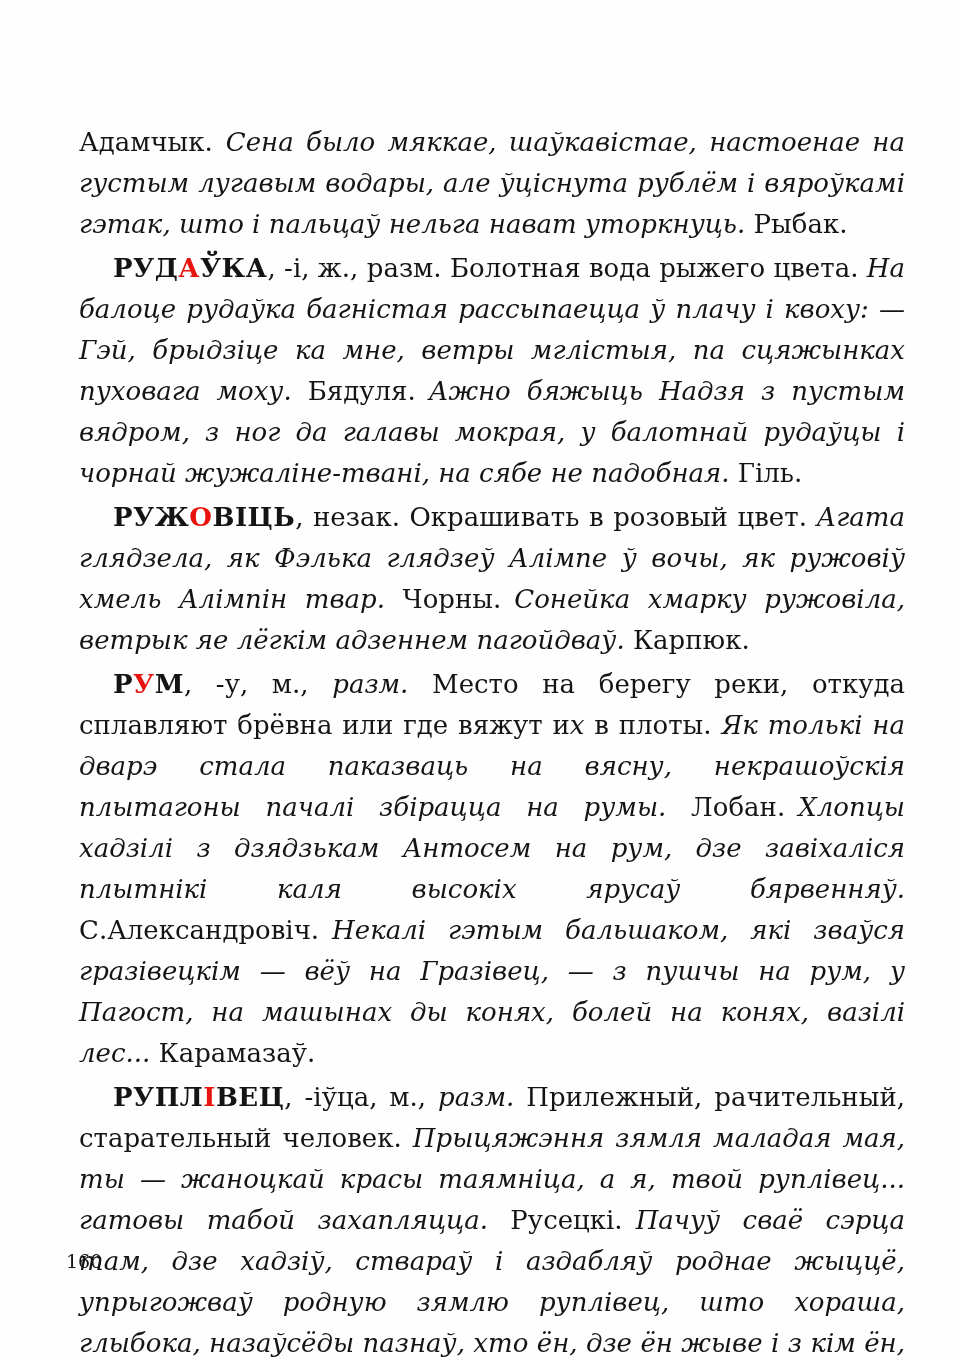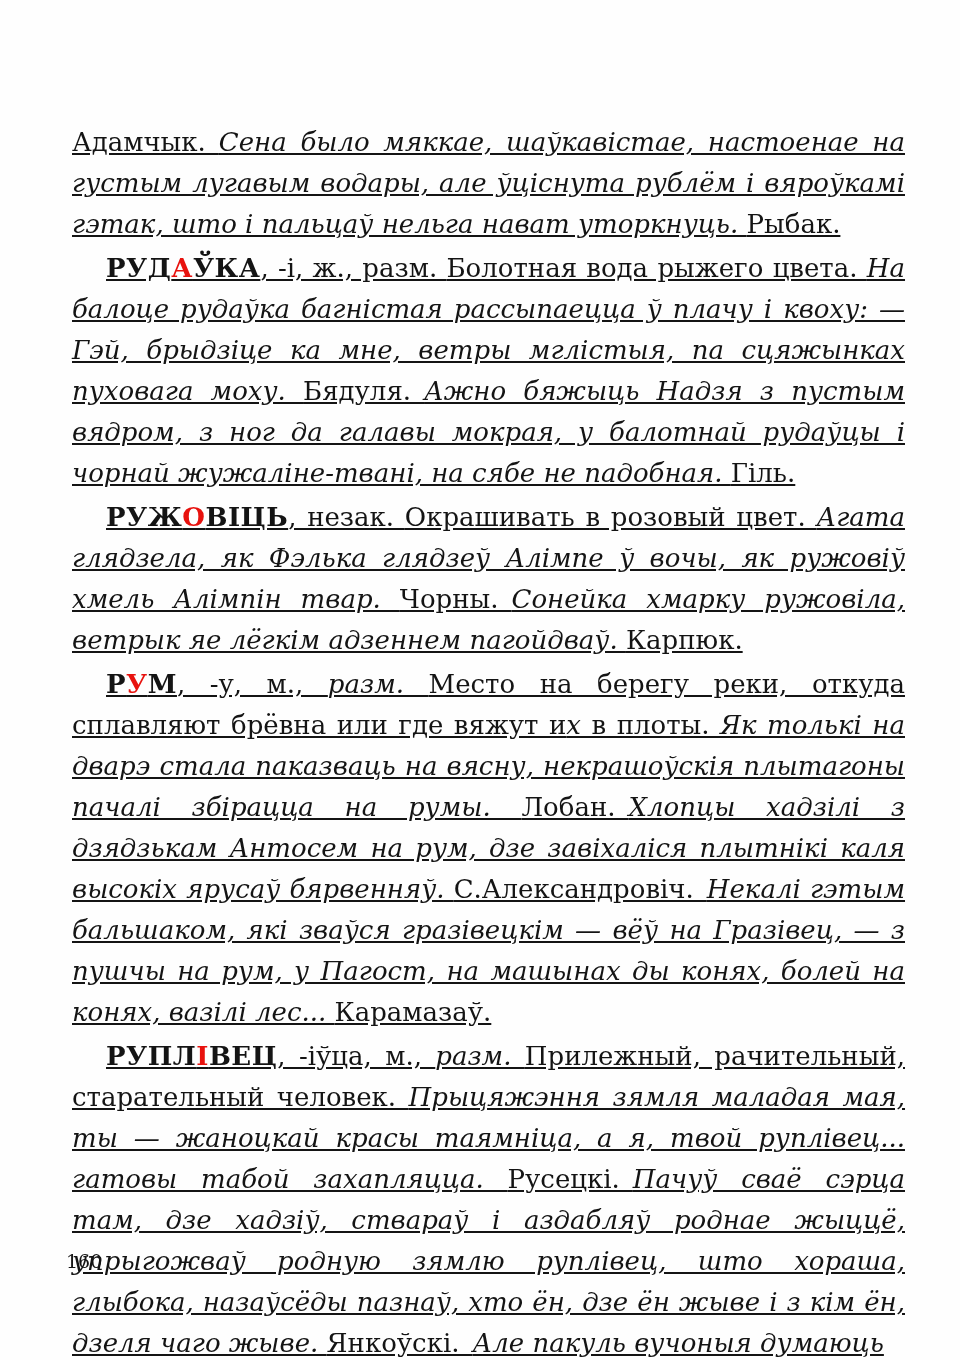--- a/index.html
+++ b/index.html
@@ -24,22 +24,21 @@
   .text-block {
     position: absolute;
     left: 63px;
     right: 55px;
     top: 122px;
     font-size: 26px;
     line-height: 41px;
     text-align: justify;
   }
   .para {
-    margin: 0 0 3px 9px;
-    text-decoration: underline;
+    margin: 0 0 3px 16px;
   }
   .para.indent {
     text-indent: 34px;
   }
   .seg-roman {
     font-style: normal;
   }
   .seg-italic {
     font-style: italic;
   }

